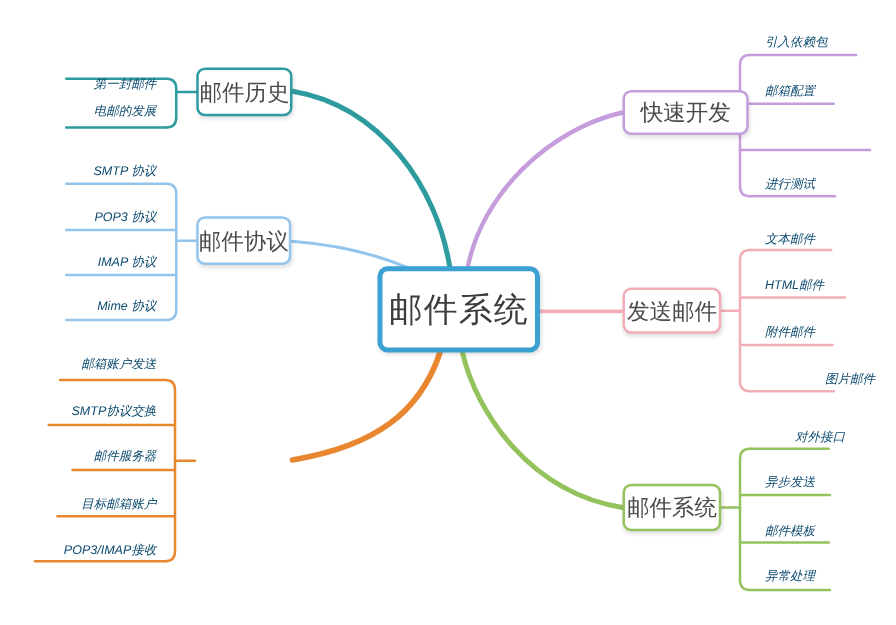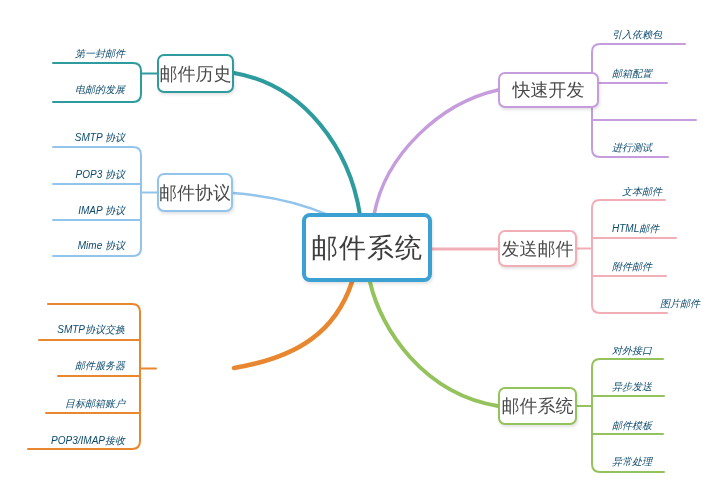--- a/index.html
+++ b/index.html
@@ -77,39 +77,40 @@
   <div class="node branch" style="left: 498px; top: 72px; width: 101px; height: 36px; border-color: rgb(198, 157, 220);">
     <span>快速开发</span>
   </div>
   <div class="node branch" style="left: 498px; top: 230px; width: 79px; height: 37px; border-color: rgb(242, 174, 182);">
     <span>发送邮件</span>
   </div>
   <div class="node branch" style="left: 498px; top: 387px; width: 79px; height: 38px; border-color: rgb(148, 194, 92);">
     <span>邮件系统</span>
   </div>
 
-  <div class="child left" style="top:45px;margin-left:28px;">第一封邮件</div>
+  <div class="child left" style="top:59px;margin-left:28px;">第一封邮件</div>
   <div class="child left" style="top:81px;">电邮的发展</div>
 
   <div class="child left" style="top:129px;">SMTP 协议</div>
   <div class="child left" style="top:166px;">POP3 协议</div>
   <div class="child left" style="top:202px;">IMAP 协议</div>
   <div class="child left" style="top:237px;">Mime 协议</div>
 
+  <div class="child left" style="top:283px;">邮箱账户发送</div>
   <div class="child left" style="top:321px;">SMTP协议交换</div>
   <div class="child left" style="top:357px;">邮件服务器</div>
   <div class="child left" style="top:395px;">目标邮箱账户</div>
   <div class="child left" style="top:432px;">POP3/IMAP接收</div>
 
   <div class="child right" style="top:26px;">引入依赖包</div>
   <div class="child right" style="top:65px;">邮箱配置</div>
   <div class="child right" style="top:139px;">进行测试</div>
 
-  <div class="child right" style="top:183px;margin-left:10px;">文本邮件</div>
+  <div class="child right" style="top:183px;">文本邮件</div>
   <div class="child right" style="top:220px;">HTML邮件</div>
   <div class="child right" style="top:258px;text-align:right;">附件邮件</div>
   <div class="child right" style="top:295px;margin-left:48px;">图片邮件</div>
 
-  <div class="child right" style="top:342px;">对外接口</div>
+  <div class="child right" style="top:342px;margin-left:24px;">对外接口</div>
   <div class="child right" style="top:378px;">异步发送</div>
   <div class="child right" style="top:417px;">邮件模板</div>
   <div class="child right" style="top:453px;text-align:center;">异常处理</div>
 </div>
 
 </body></html>

